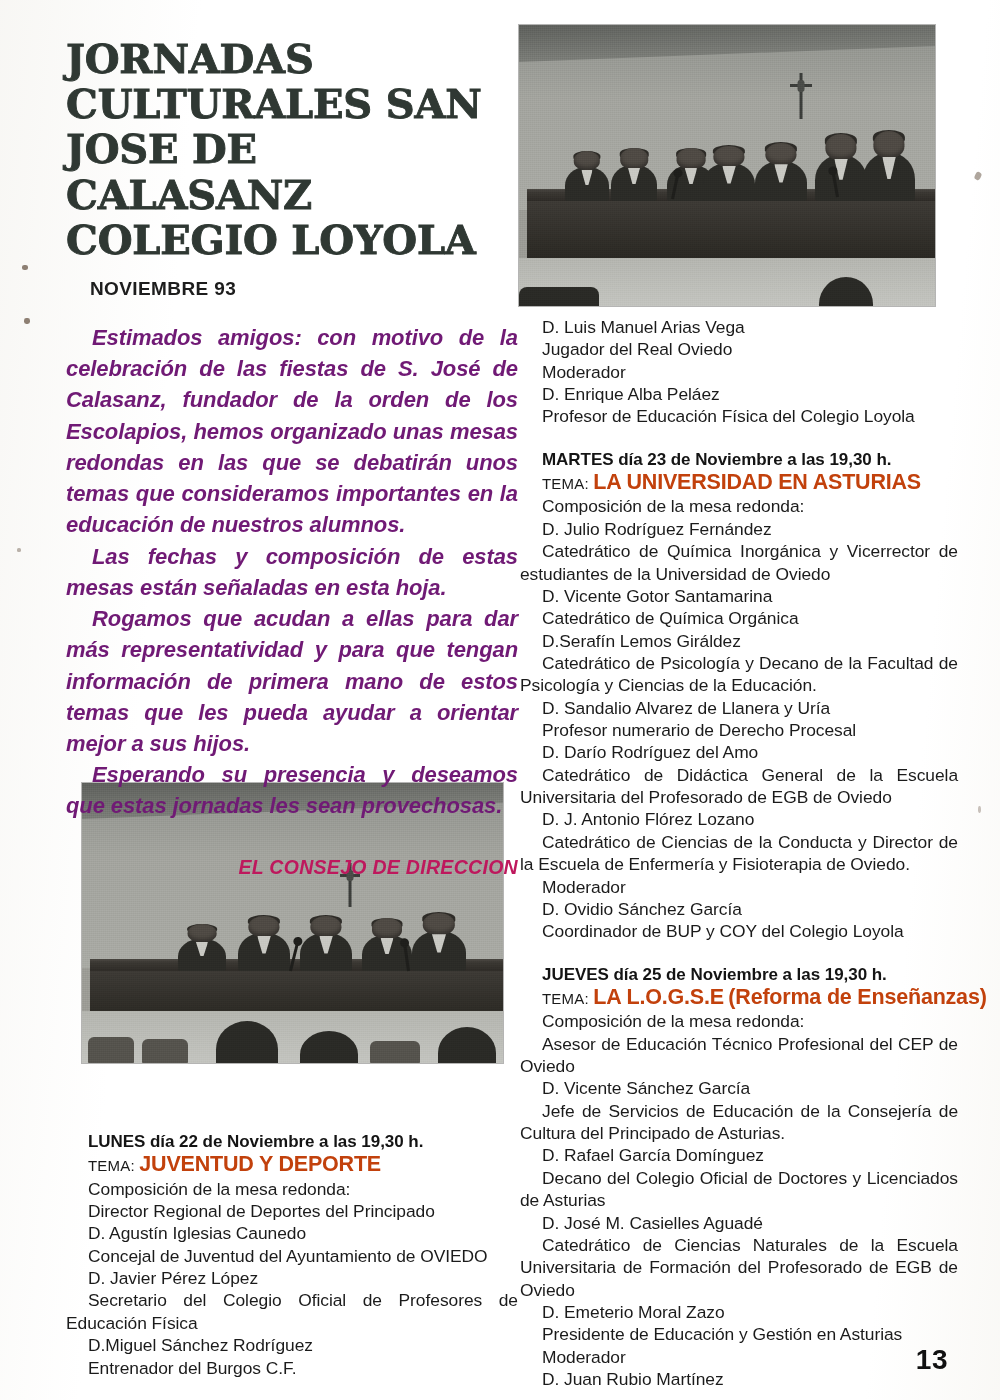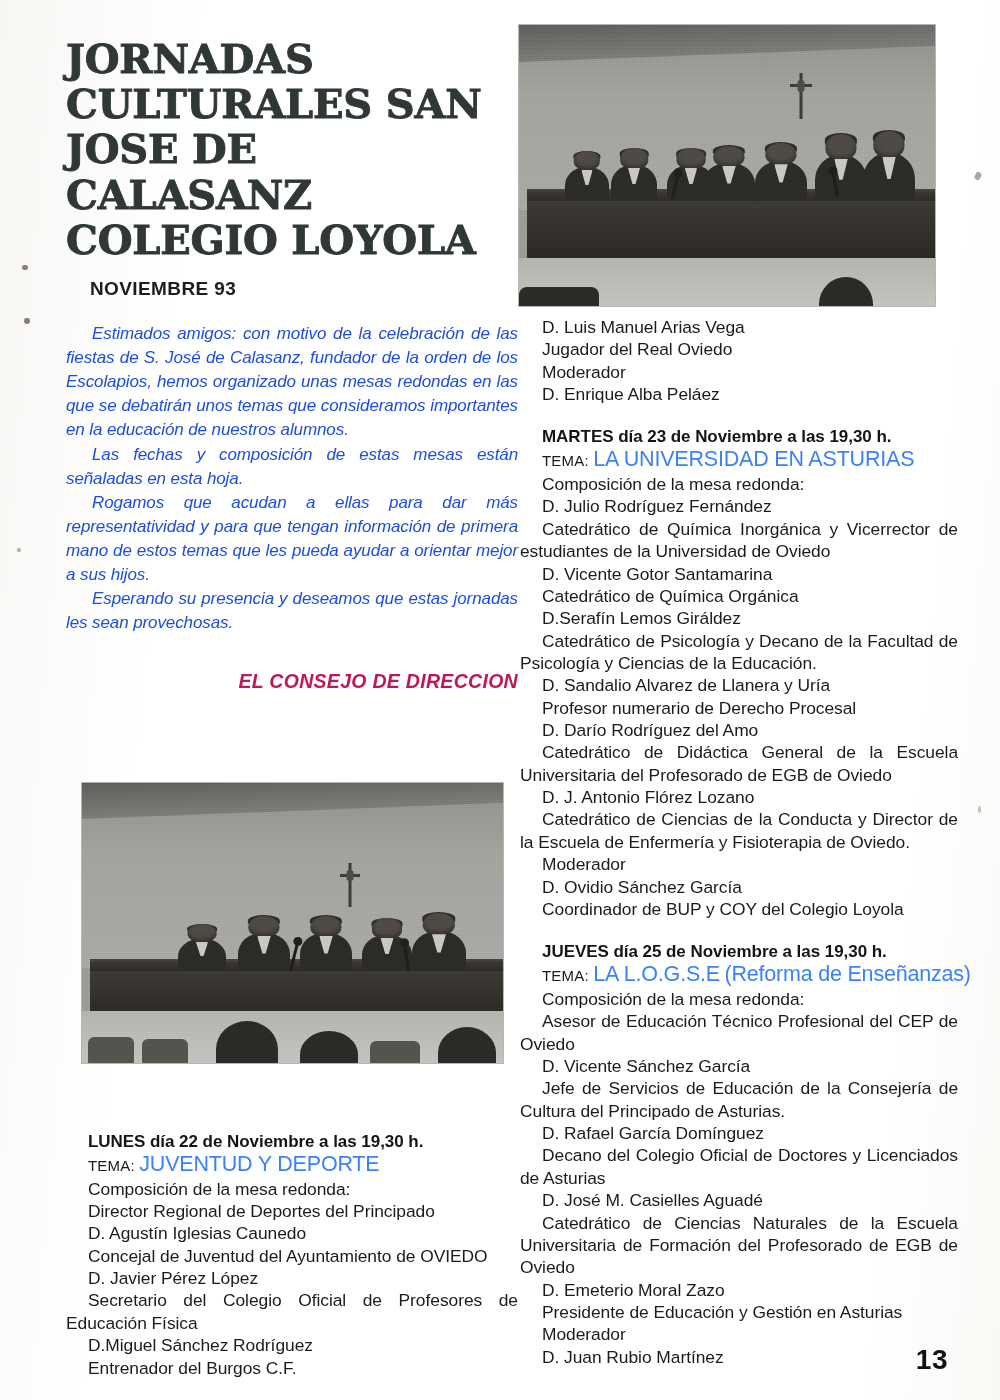--- a/index.html
+++ b/index.html
@@ -50,25 +50,25 @@
     font-weight: bold;
     font-size: 19px;
     letter-spacing: 0.4px;
     color: #1d1d1d;
     margin: 16px 0 0 24px;
   }
 
   .intro {
     margin: 22px 0 0 0;
     font-style: italic;
-    font-weight: normal;
-    font-size: 17px;
+    font-weight: bold;
+    font-size: 22px;
     line-height: 1.42;
     text-align: justify;
-    color: #1d4ed8;
+    color: #701a75;
     letter-spacing: -0.1px;
   }
   .intro p { margin: 0; text-indent: 26px; }
 
   .signoff {
     margin: 34px 0 0 0;
     font-style: italic;
     font-weight: bold;
     font-size: 19.5px;
     text-align: right;
@@ -179,24 +179,24 @@
     margin: 0 0 1px 22px;
     white-space: nowrap;
     line-height: 1.1;
   }
   .tema-label {
     font-size: 15px;
     letter-spacing: 0.2px;
     color: #1a1a1a;
   }
   .tema-value {
-    font-weight: normal;
+    font-weight: bold;
     font-size: 21.5px;
     letter-spacing: -0.2px;
-    color: #3b82f6;
+    color: #c2410c;
   }
   .plines { margin: 0; }
   .pl {
     font-size: 17.4px;
     line-height: 1.285;
     color: #1b1b1b;
     margin: 0;
     letter-spacing: -0.05px;
   }
   .pl.ind { text-indent: 22px; }
@@ -374,20 +374,21 @@
   </div>
 </div>
 
 <div class="col-right">
 
   <div class="plines">
     <p class="pl ind">D. Luis Manuel Arias Vega</p>
     <p class="pl ind">Jugador del Real Oviedo</p>
     <p class="pl ind">Moderador</p>
     <p class="pl ind">D. Enrique Alba Peláez</p>
+    <p class="pl ind">Profesor de Educación Física del Colegio Loyola</p>
   </div>
 
   <div class="session" style="margin-top:22px;">
     <div class="sess-date">MARTES día 23 de Noviembre a las 19,30  h.</div>
     <div class="sess-tema">
       <span class="tema-label">TEMA:</span>
       <span class="tema-value">LA UNIVERSIDAD EN ASTURIAS</span>
     </div>
     <div class="plines">
       <p class="pl ind">Composición de la mesa redonda:</p>

